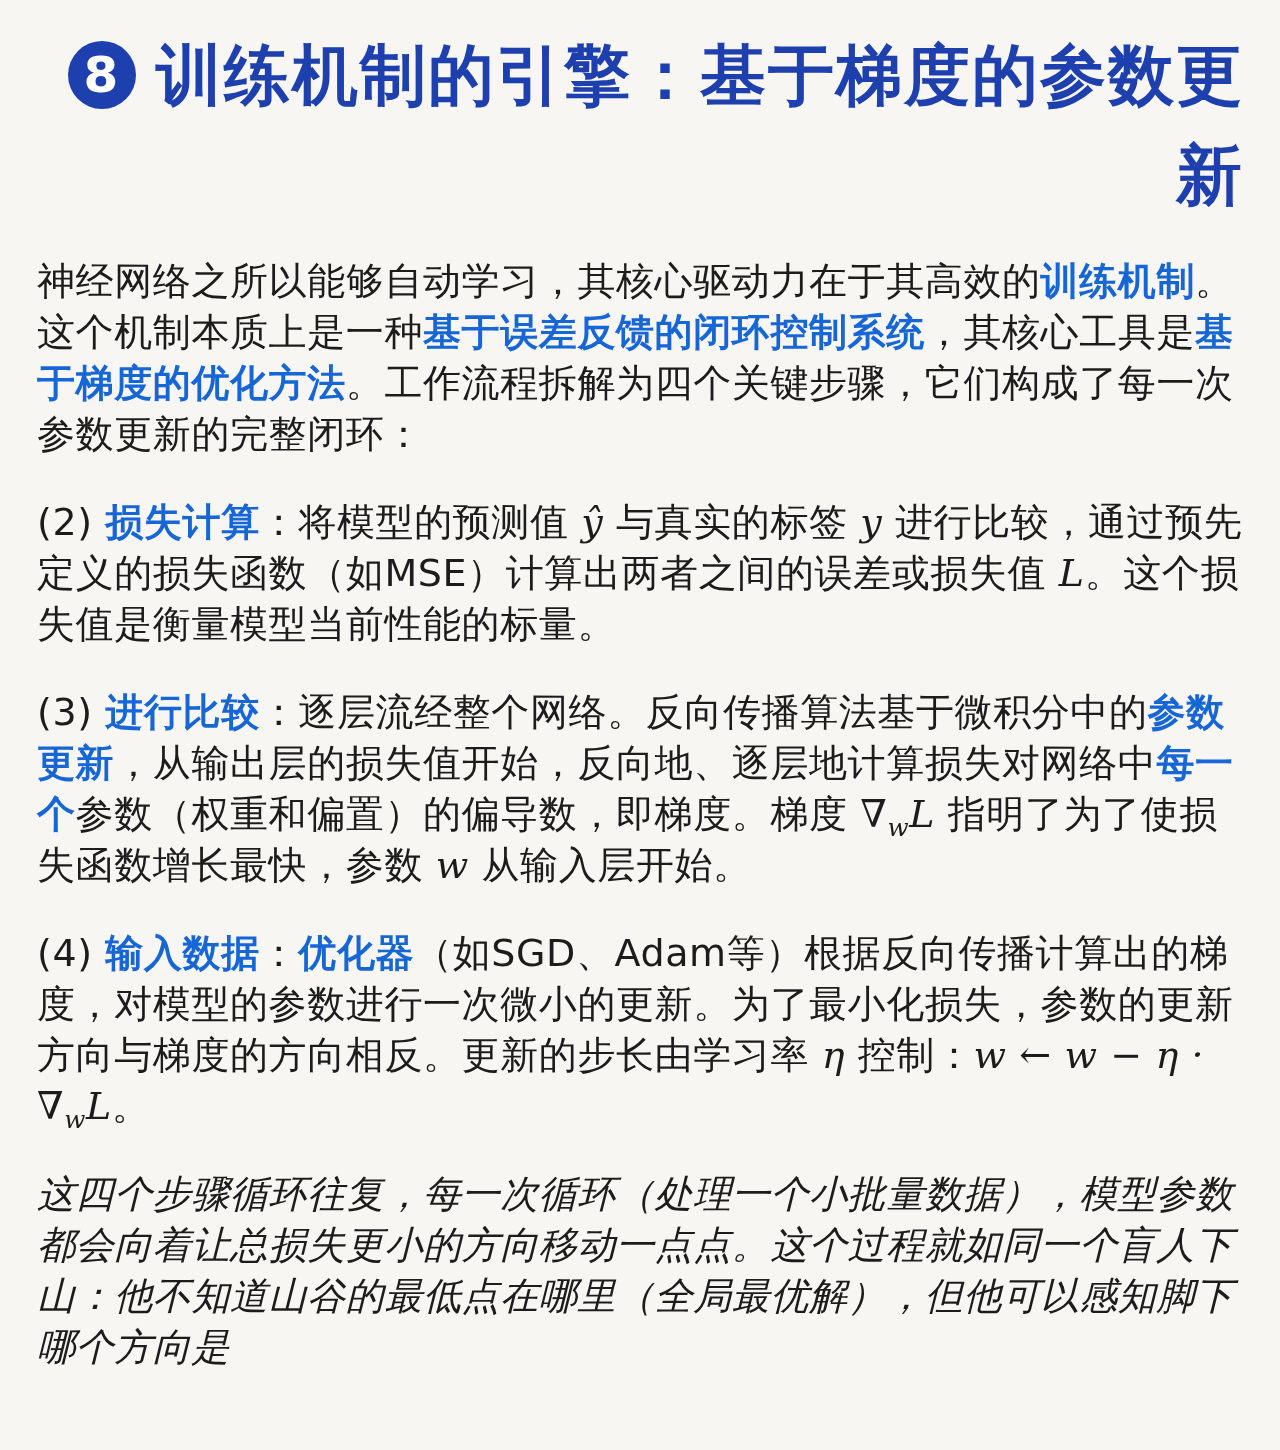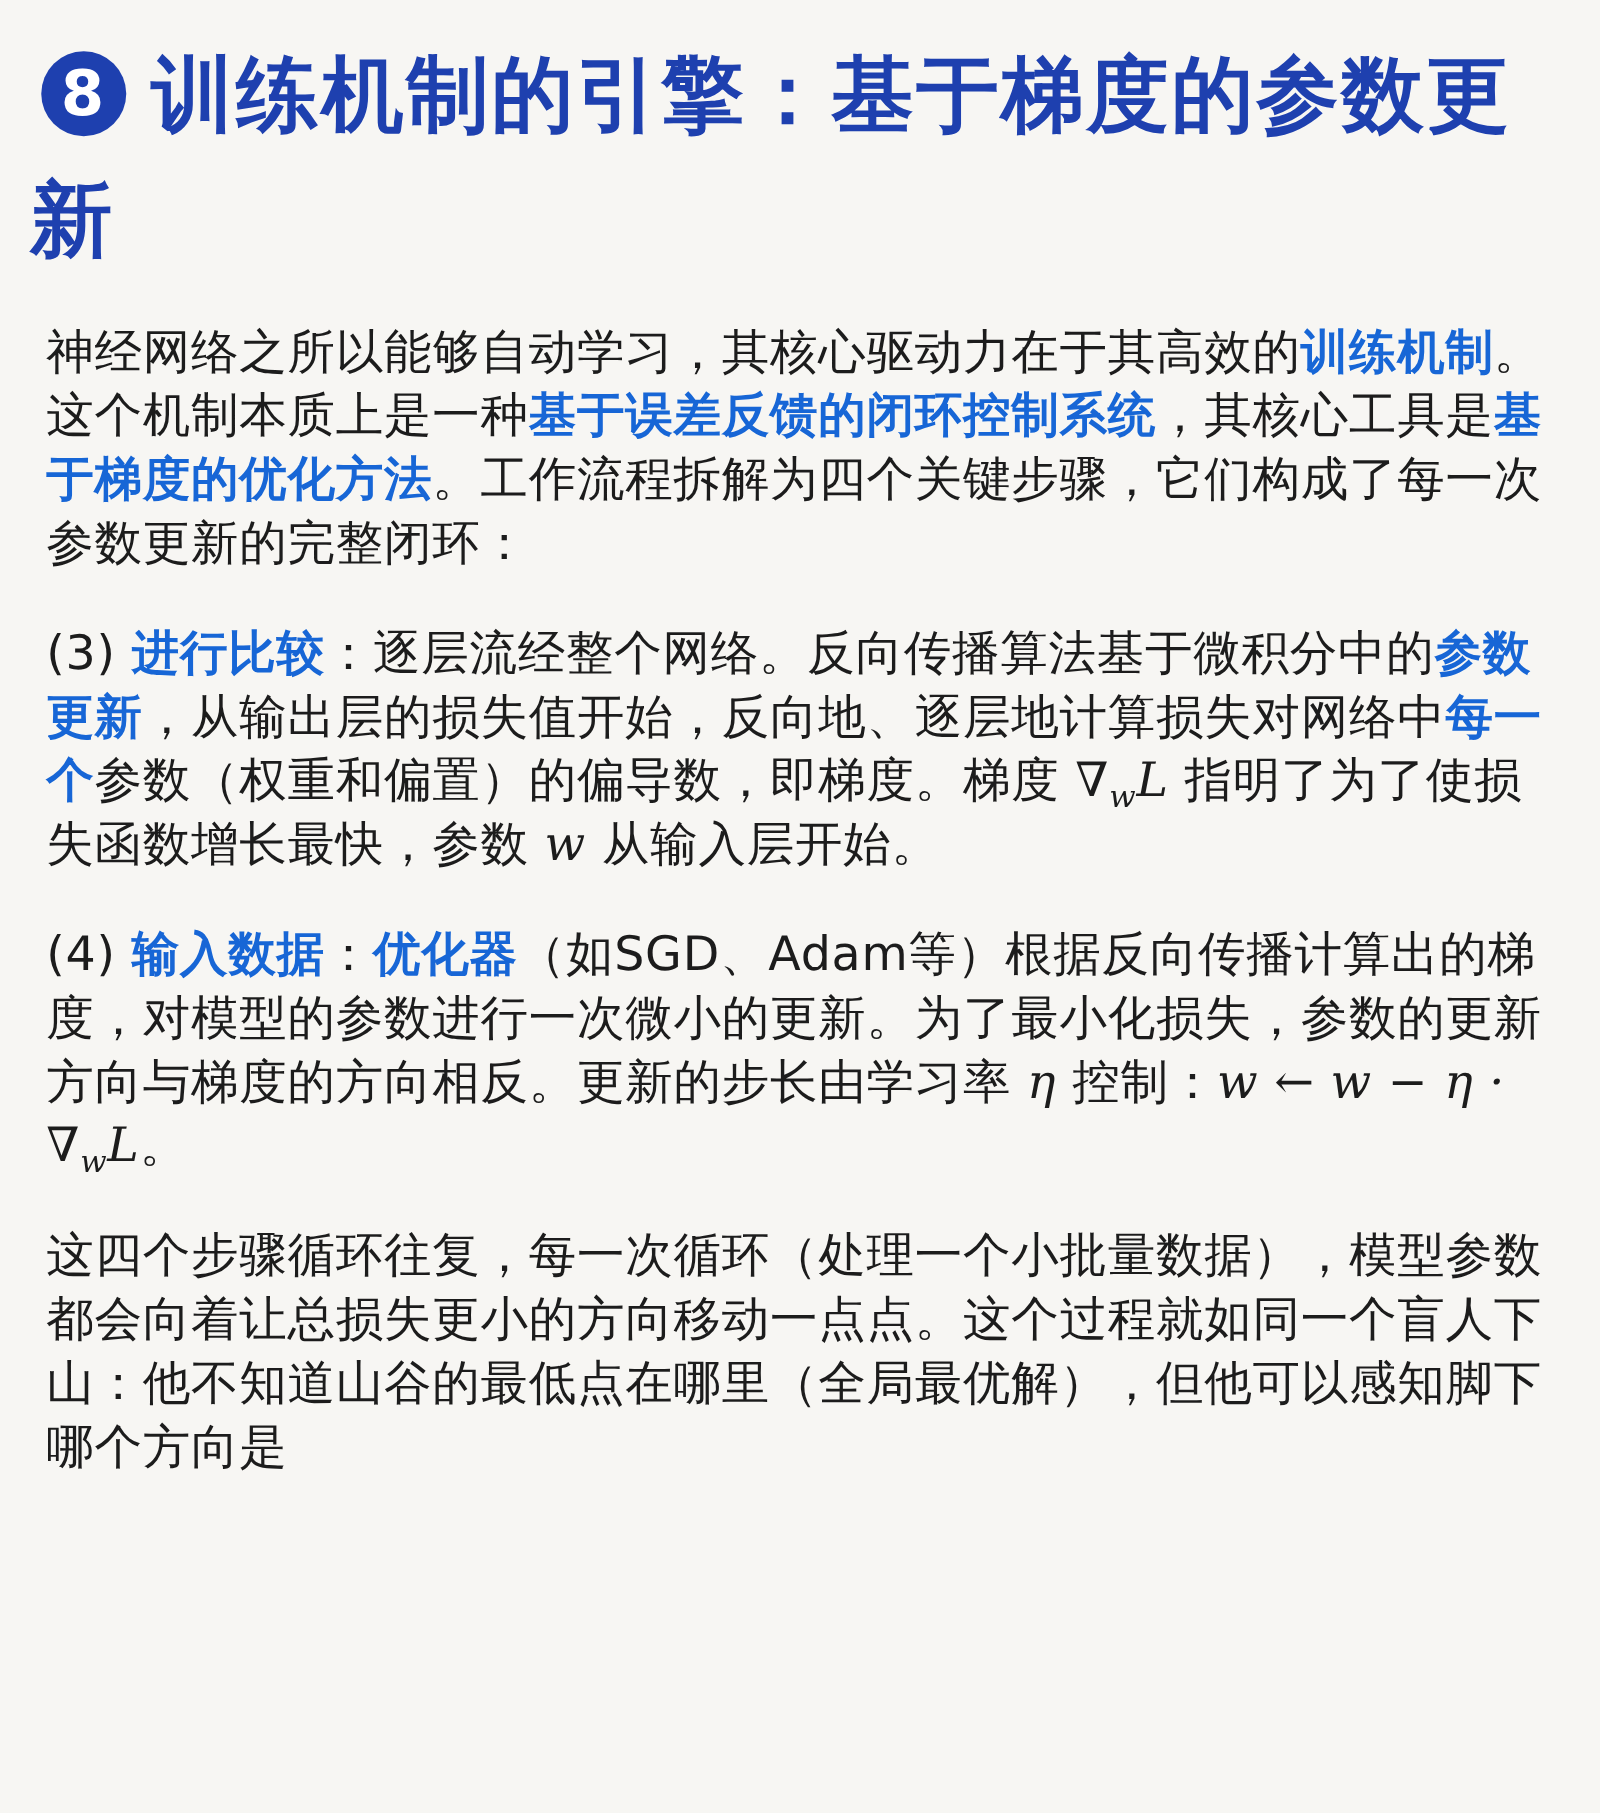--- a/index.html
+++ b/index.html
@@ -8,54 +8,58 @@
     background: #f7f6f3;
     font-family: "DejaVu Sans", "Liberation Sans", sans-serif;
     color: #1c1c1c;
   }
   .page { position: relative; padding: 0 36px 0 37px; }
   h1.title {
     margin: 0; padding-top: 26px;
     font-size: 66px; line-height: 100px; font-weight: 900;
     color: #1e40af; letter-spacing: 2px;
     margin-left: -13px;
+    text-align: right;
   }
   .badge {
     display: inline-flex; align-items: center; justify-content: center;
     width: 68px; height: 68px; border-radius: 50%;
     background: #1e40af; color: #fff;
     font-size: 50px; font-weight: 700; line-height: 1;
     vertical-align: 6px; margin-right: 20px; margin-left: 9px;
     font-family: "DejaVu Sans", sans-serif;
   }
   p {
     margin: 0; font-size: 38px; line-height: 51px;
     letter-spacing: 0.6px;
   }
   p.intro { margin-top: 30px; }
   p.step { margin-top: 37px; }
-  p.outro { margin-top: 37px; }
+  p.outro { margin-top: 37px; font-style: italic; }
   .hl { color: #1766d6; font-weight: 700; }
   .math { font-family: "DejaVu Serif", "Liberation Serif", serif; font-style: italic; }
   .math sub { font-size: 0.65em; vertical-align: -0.35em; line-height: 0; }
 </style>
 </head>
 <body>
 
 <div class="page">
 
   <h1 class="title">
     <span class="badge">8</span><span>训练机制的引擎：基于梯度的参数更新</span>
   </h1>
 
   <p class="intro">
     <span>神经网络之所以能够自动学习，其核心驱动力在于其高效的</span><span class="hl">训练机制</span><span>。这个机制本质上是一种</span><span class="hl">基于误差反馈的闭环控制系统</span><span>，其核心工具是</span><span class="hl">基于梯度的优化方法</span><span>。工作流程拆解为四个关键步骤，它们构成了每一次参数更新的完整闭环：</span>
   </p>
 
 
+  <p class="step">
+    <span>(2)</span> <span class="hl">损失计算</span><span>：将模型的预测值 </span><span class="math">ŷ</span><span> 与真实的标签 </span><span class="math">y</span><span> 进行比较，通过预先定义的损失函数（如MSE）计算出两者之间的误差或损失值 </span><span class="math">L</span><span>。这个损失值是衡量模型当前性能的标量。</span>
+  </p>
 
   <p class="step">
     <span>(3)</span> <span class="hl">进行比较</span><span>：逐层流经整个网络。反向传播算法基于微积分中的</span><span class="hl">参数更新</span><span>，从输出层的损失值开始，反向地、逐层地计算损失对网络中</span><span class="hl">每一个</span><span>参数（权重和偏置）的偏导数，即梯度。梯度 </span><span class="math"><span style="font-style:normal">∇</span><sub>w</sub><span>L</span></span><span> 指明了为了使损失函数增长最快，参数 </span><span class="math">w</span><span> 从输入层开始。</span>
   </p>
 
   <p class="step">
     <span>(4)</span> <span class="hl">输入数据</span><span>：</span><span class="hl">优化器</span><span>（如SGD、Adam等）根据反向传播计算出的梯度，对模型的参数进行一次微小的更新。为了最小化损失，参数的更新方向与梯度的方向相反。更新的步长由学习率 </span><span class="math">η</span><span> 控制：</span><span class="math"><span>w ← w − η · ∇</span><sub>w</sub><span>L</span></span><span>。</span>
   </p>
 
   <p class="outro">这四个步骤循环往复，每一次循环（处理一个小批量数据），模型参数都会向着让总损失更小的方向移动一点点。这个过程就如同一个盲人下山：他不知道山谷的最低点在哪里（全局最优解），但他可以感知脚下哪个方向是</p>

